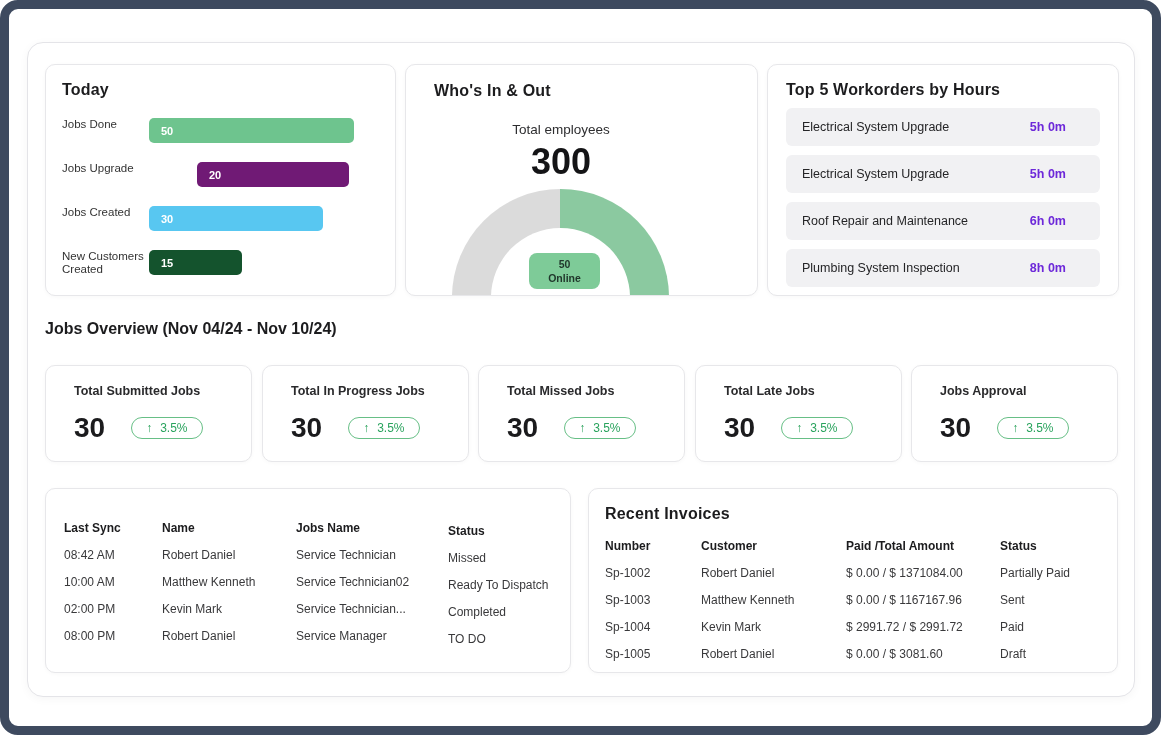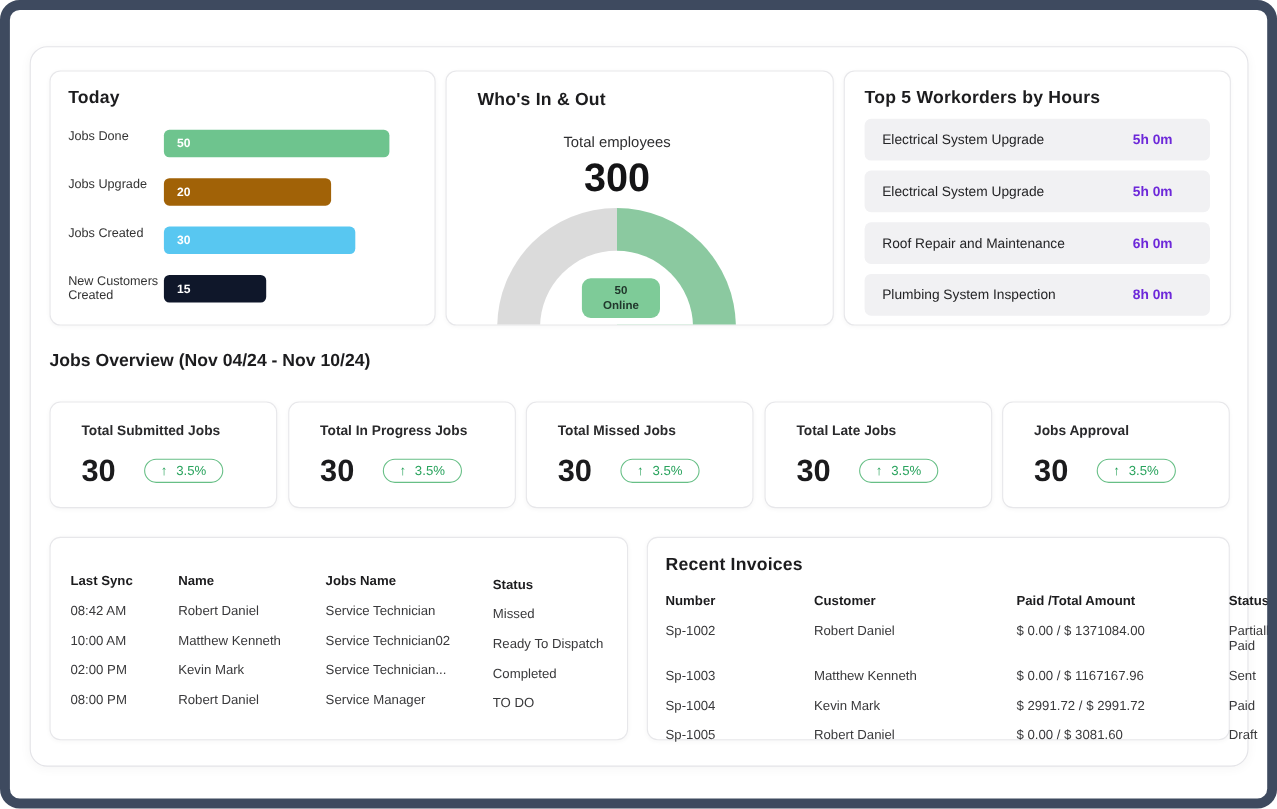--- a/index.html
+++ b/index.html
@@ -58,21 +58,21 @@
                border:1px solid #67bf86; border-radius:13px; padding:3px 14px;
                font-size:12px; color:#29a35d; background:#fff; }
   .stat-pill .arrow { color:#1f9e53; font-weight:700; font-size:12px; }
 
   
   #card-current { left:17px; top:445px; width:526px; height:185px; padding:16px 18px; }
   #card-invoices { left:560px; top:445px; width:530px; height:185px; padding:16px 16px; }
   .table-head-row { display:grid; font-size:12px; font-weight:700; color:#1c1c1e; }
   .table-row { display:grid; font-size:12px; color:#39393b; }
   #card-current .table-head-row, #card-current .table-row { grid-template-columns:98px 134px 152px 1fr; }
-  #card-invoices .table-head-row, #card-invoices .table-row { grid-template-columns:96px 145px 154px 1fr;gap:39px; }
+  #card-invoices .table-head-row, #card-invoices .table-row { grid-template-columns:96px 145px 154px 1fr; }
   .table-head-row { margin-top:16px; }
   .table-row { margin-top:13px; }
   .col-status { position:relative; top:3px; }
   .view-all { position:absolute; right:36px; top:21px; font-size:12.5px; font-weight:700;
               color:#3b82c4; text-decoration:underline; cursor:pointer; }
   .cj-header-row { position:relative; }
 </style>
 </head>
 <body>
 
@@ -80,29 +80,29 @@
   <div class="container">
 
     <div class="card" id="card-today">
       <div class="card-title">Today</div>
       <div class="bar-row">
         <div class="bar-label">Jobs Done</div>
         <div class="bar" style="width: 205px; background: rgb(110, 196, 142);">50</div>
       </div>
       <div class="bar-row">
         <div class="bar-label">Jobs Upgrade</div>
-        <div class="bar" style="width: 152px; background: #a16207;">20</div>
+        <div class="bar" style="width: 152px; background: #701a75; margin-left: 48px;">20</div>
       </div>
       <div class="bar-row">
         <div class="bar-label">Jobs Created</div>
         <div class="bar" style="width: 174px; background: rgb(88, 199, 241);">30</div>
       </div>
       <div class="bar-row">
         <div class="bar-label">New Customers Created</div>
-        <div class="bar" style="width: 93px; background: #0f172a;">15</div>
+        <div class="bar" style="width: 93px; background: #14532d;">15</div>
       </div>
     </div>
 
     <div class="card" id="card-who">
       <div class="card-title">Who's In &amp; Out</div>
       <div class="who-sub">Total employees</div>
       <div class="who-total">300</div>
       <div class="gauge" style="background: conic-gradient(rgb(139, 201, 160) 0deg, rgb(139, 201, 160) 180deg, rgb(219, 219, 219) 180deg, rgb(219, 219, 219) 360deg);"></div>
       <div class="who-badge">
         <div>50</div>

